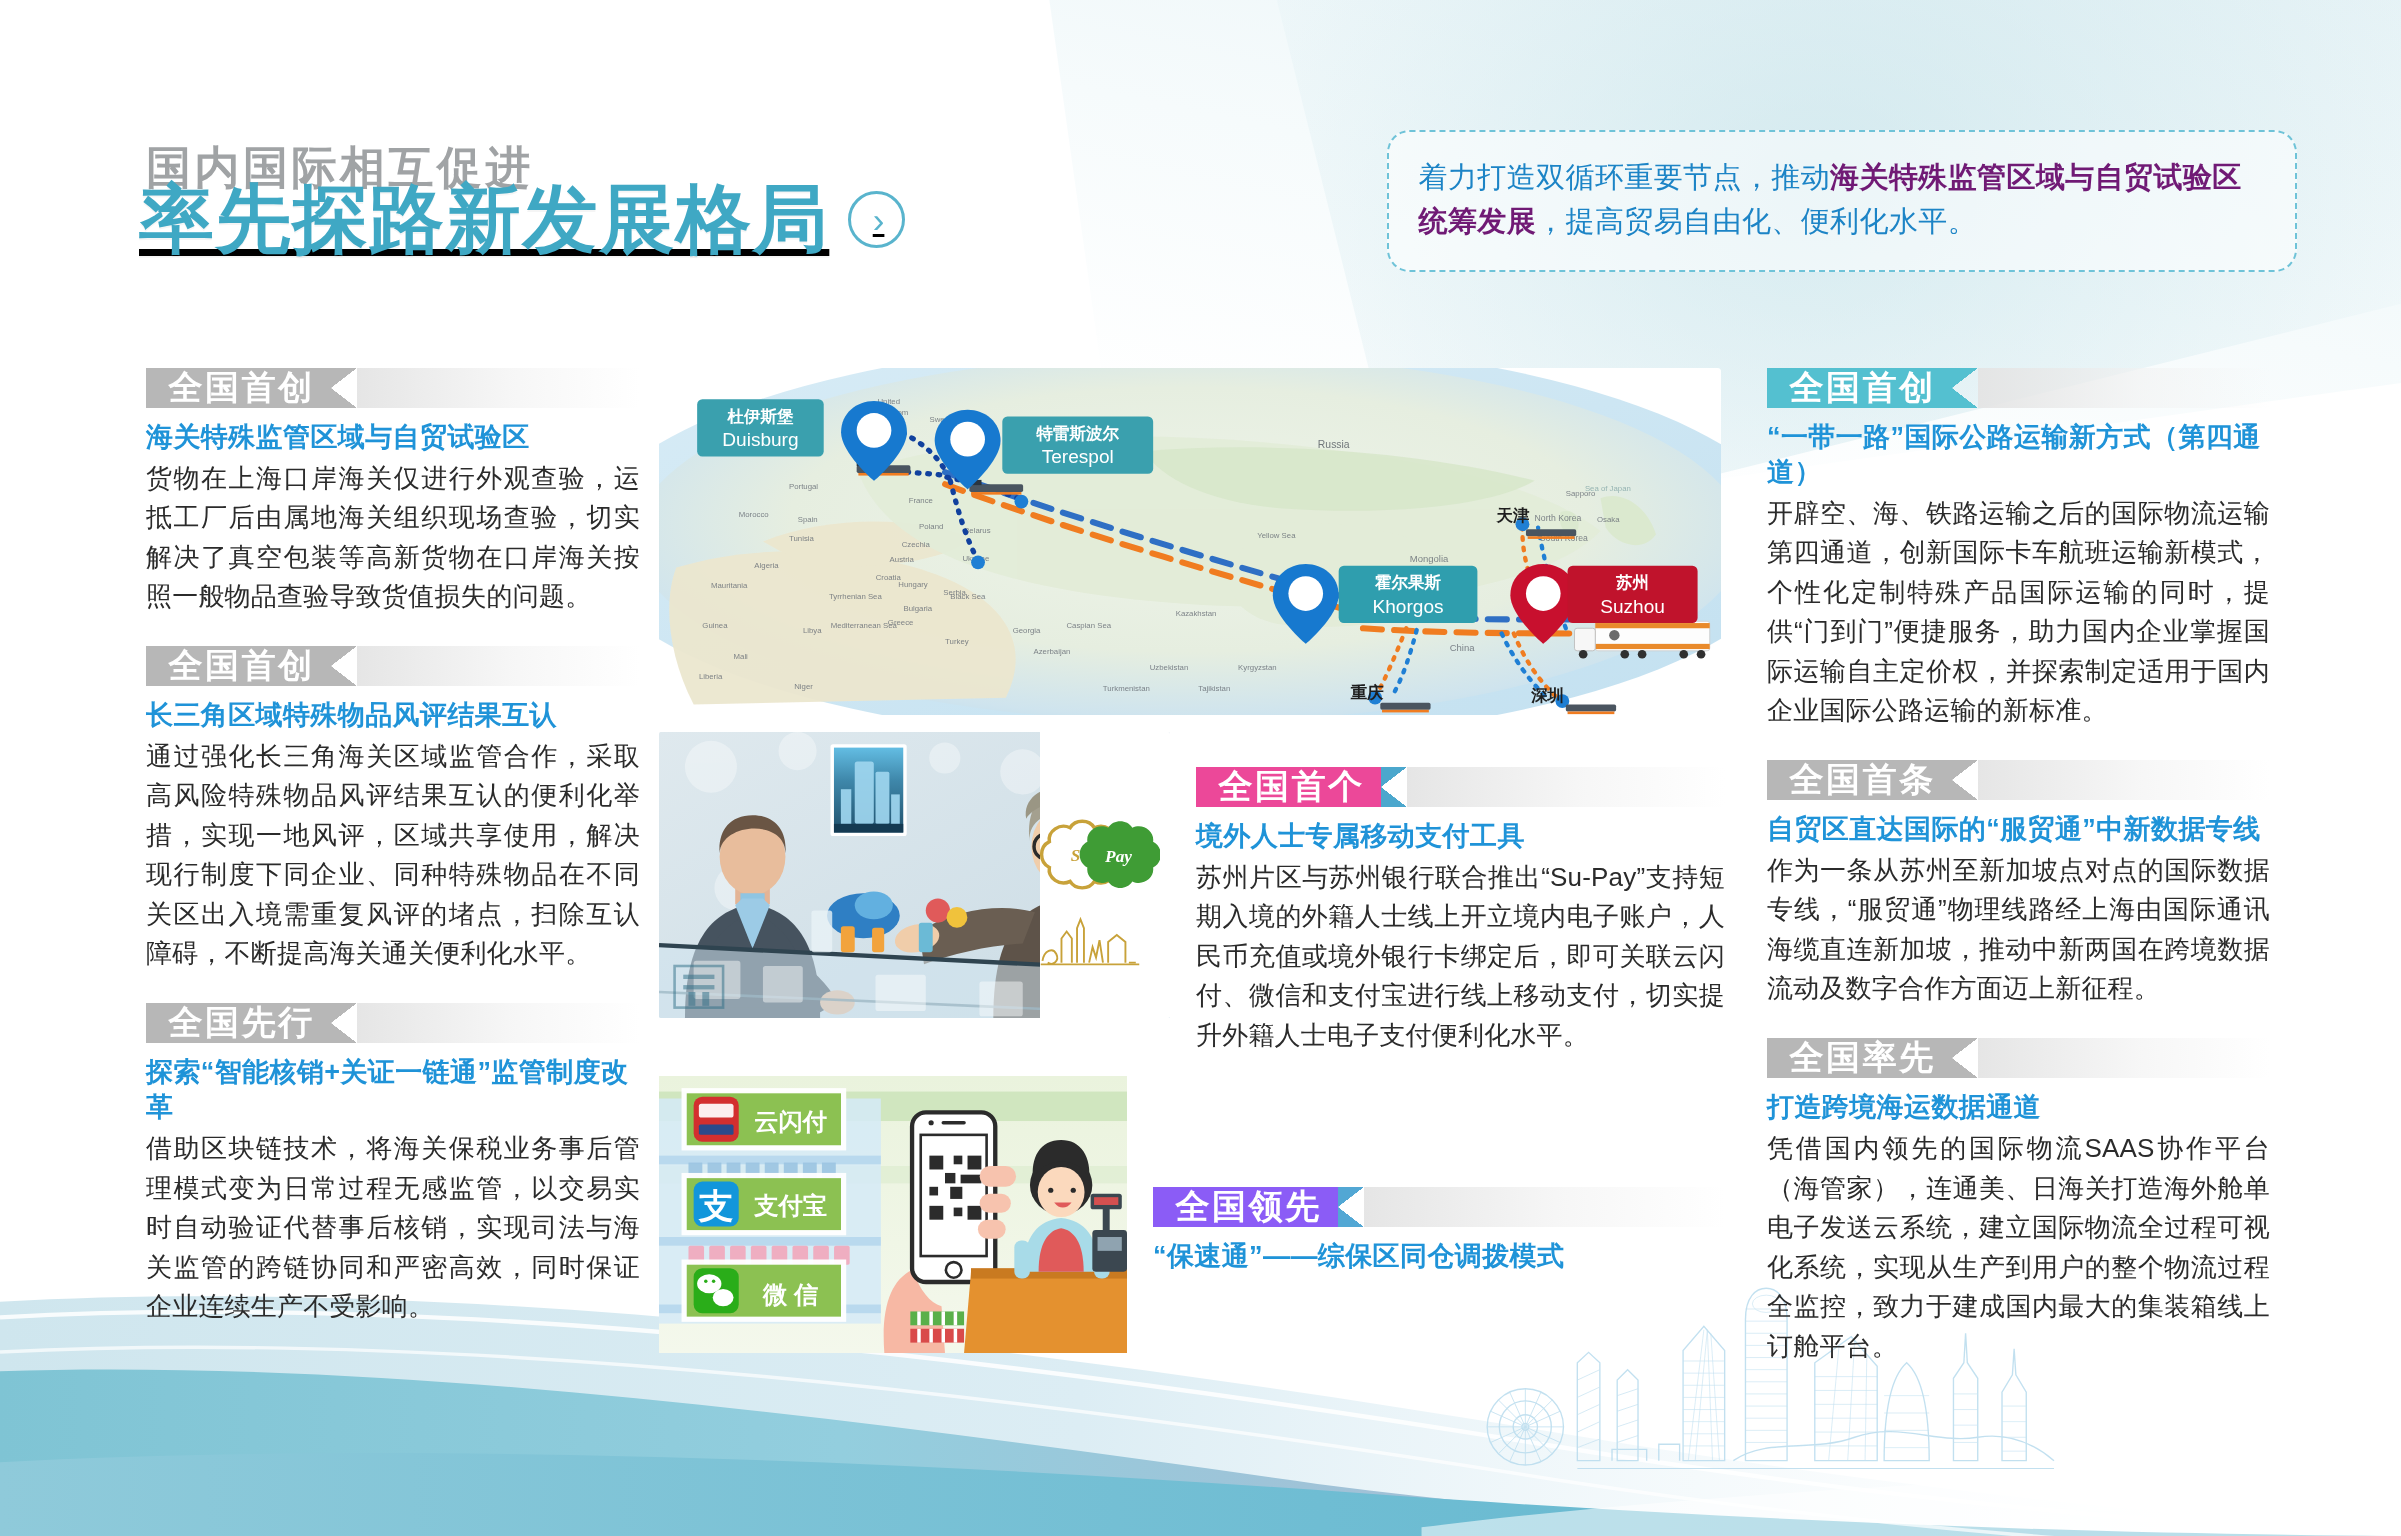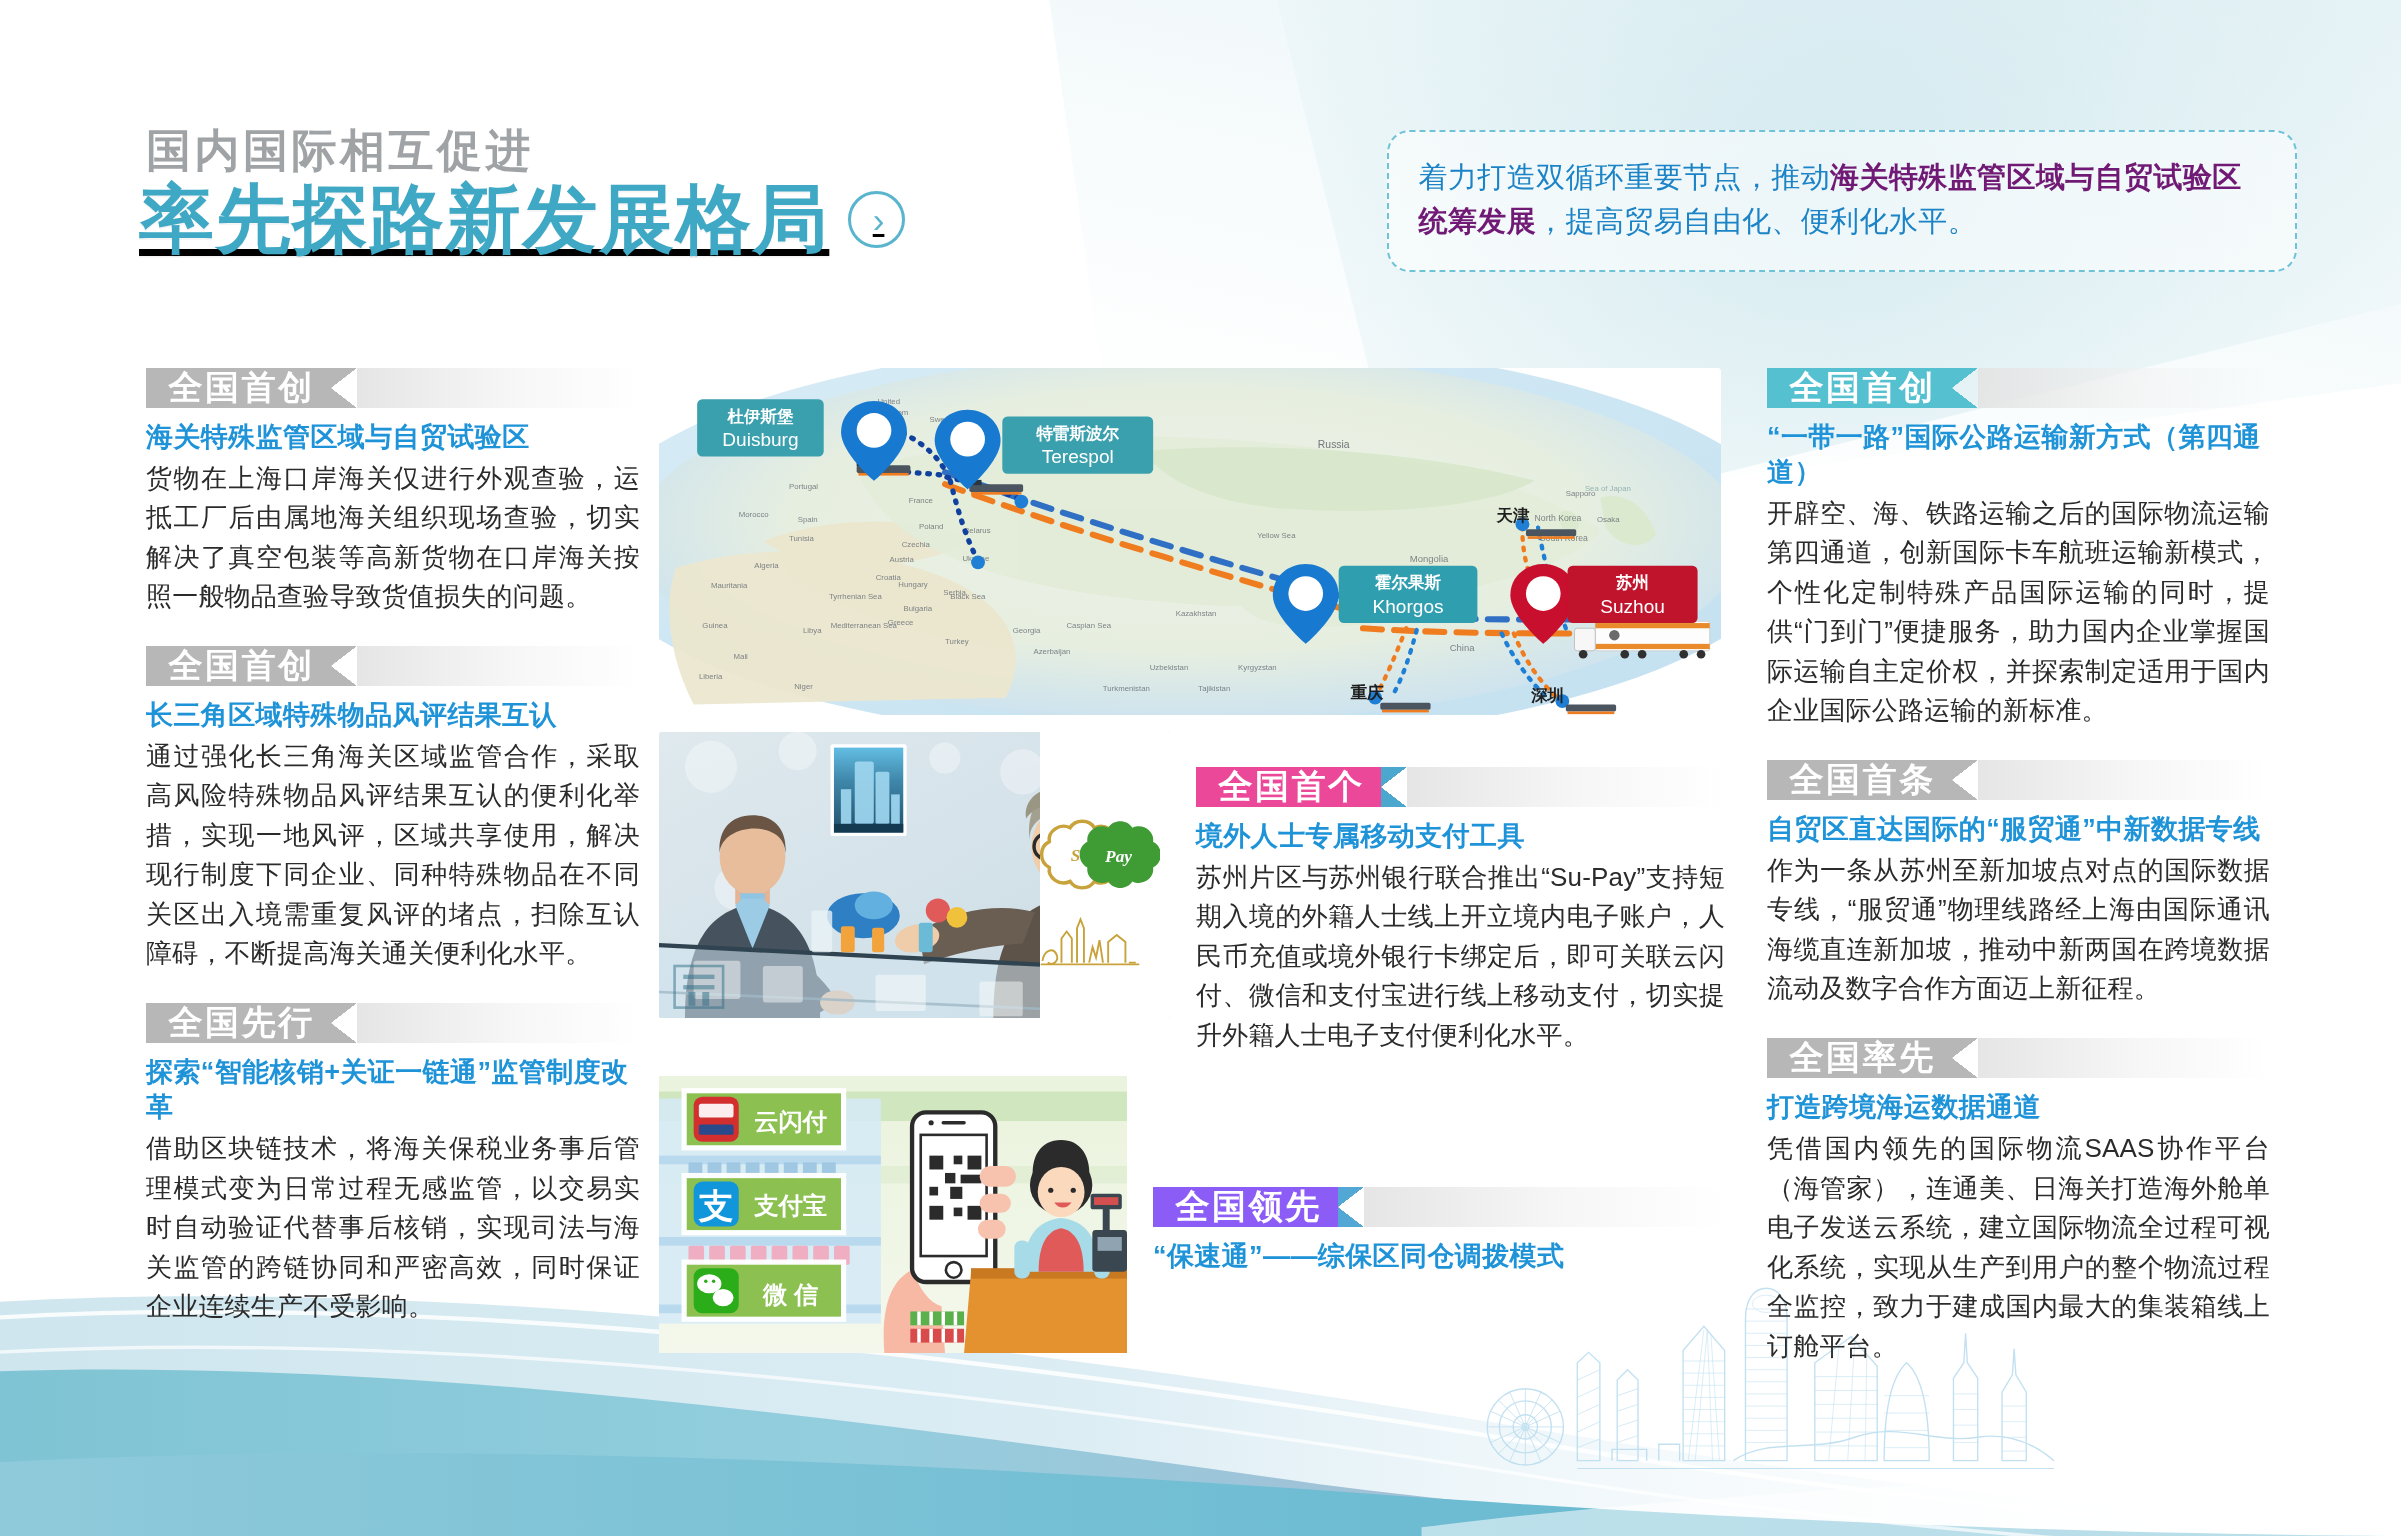--- a/index.html
+++ b/index.html
@@ -24,21 +24,21 @@
     position:absolute;left:0;bottom:0;width:100%;height:295px;overflow:hidden;
   }
   .bg-bottom svg{position:absolute;left:0;bottom:0;width:100%;height:295px;display:block;}
   
   .skyline{position:absolute;right:78px;bottom:45px;width:876px;height:208px;opacity:.9;}
   .skyline svg{width:100%;height:100%;display:block;}
 
   
   #header{position:absolute;left:0;top:0;width:100%;height:312px;}
   .kicker{
-    position:absolute;left:146px;top:121px;
+    position:absolute;left:146px;top:138px;
     font-size:45px;letter-spacing:3.5px;color:#a0a3a5;font-weight:700;
     font-family:"Liberation Sans","DejaVu Sans",sans-serif;
   }
   .headline-wrap{position:absolute;left:139px;top:182px;display:flex;align-items:center;gap:19px;text-decoration:underline;}
   .headline{
     font-size:75px;font-weight:700;color:#3fa8c4;letter-spacing:1.7px;line-height:1;
     text-shadow:0 1.7px 0 rgba(0,0,0,.04);
   }
   .headline-arrow{
     width:57px;height:57px;border:3.5px solid #59b4cd;border-radius:50%;

